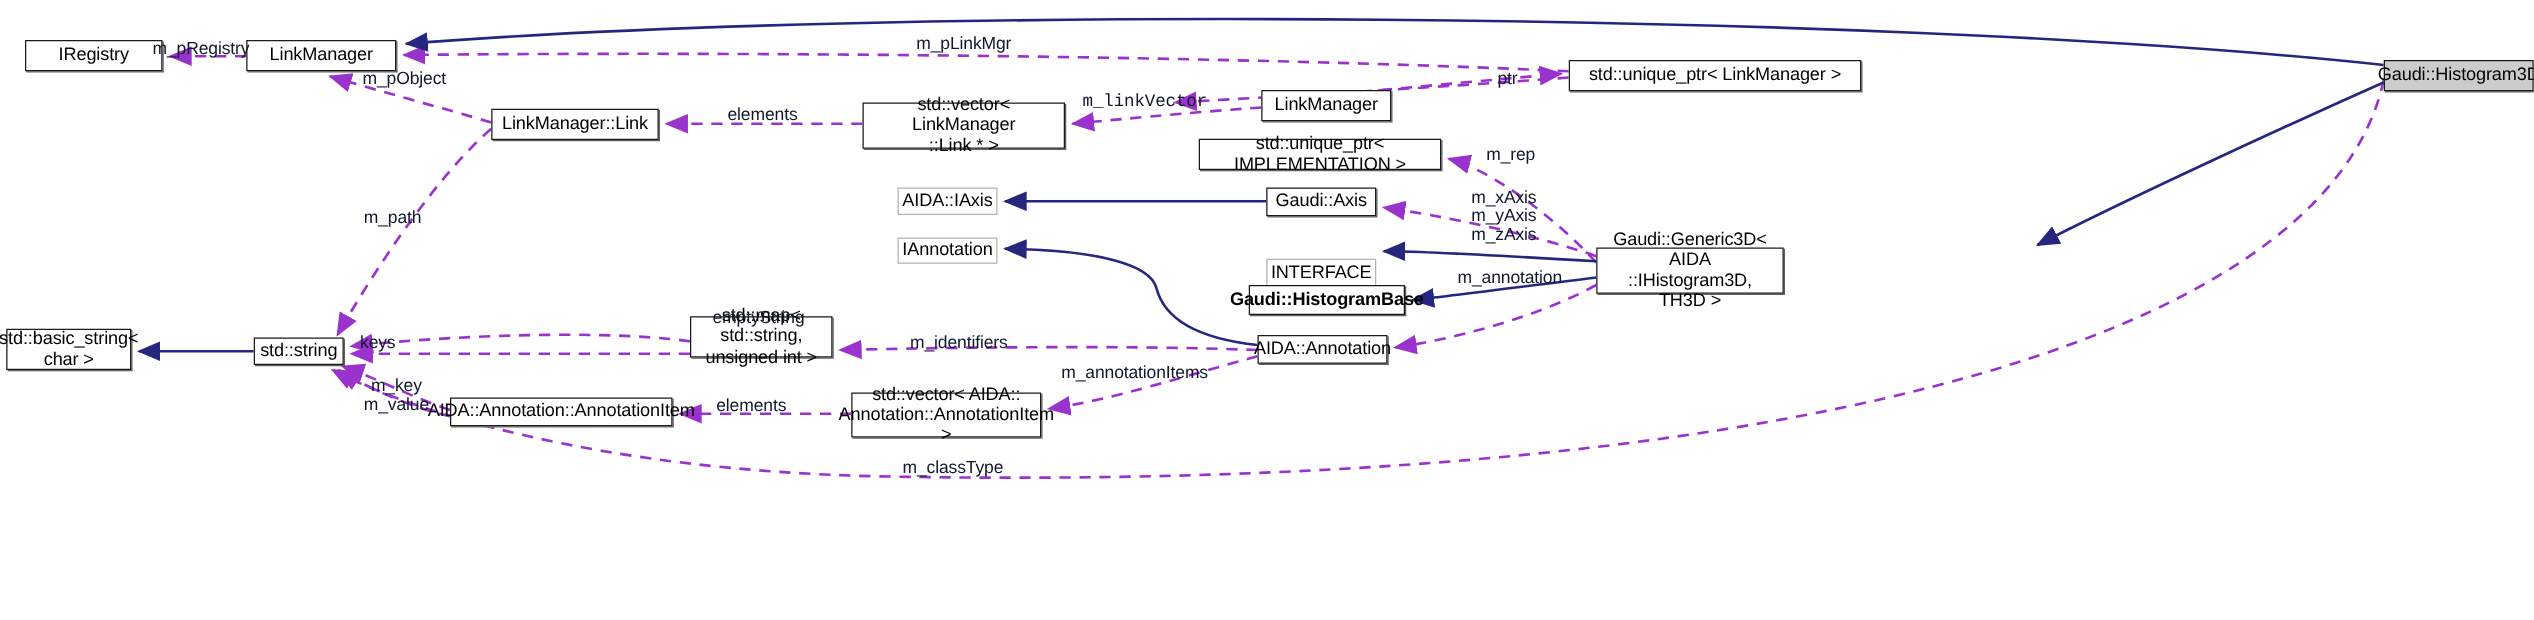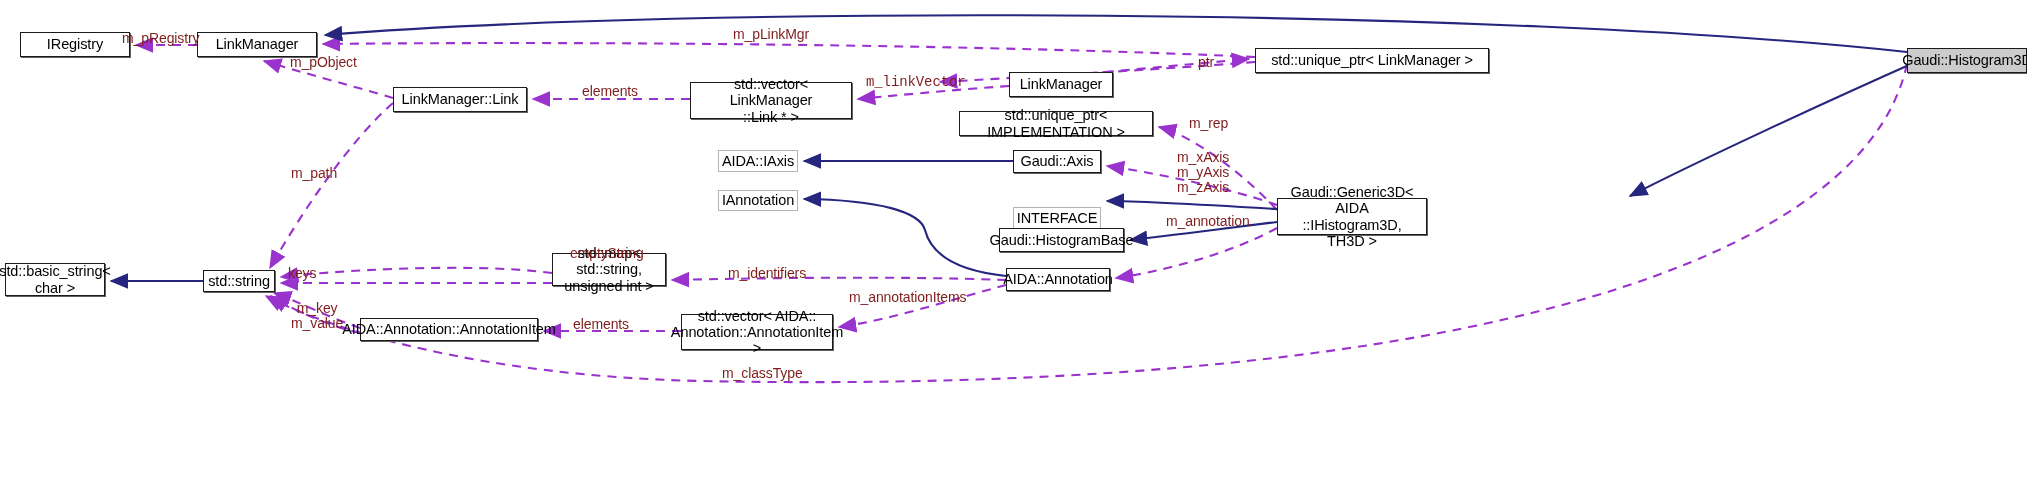--- a/index.html
+++ b/index.html
@@ -54,21 +54,21 @@
   .node.focus {
     background: #cccccc;
     border: 1px solid #1a1a1a;
     box-shadow: 1px 1px 0 0 #606060;
   }
   .edge-label {
     position: absolute;
     font-family: "Liberation Sans", "DejaVu Sans", sans-serif;
     font-size: 14px;
     line-height: 1.08;
-    color: #7f1d1d;
+    color: #0f172a;
     background: transparent;
     white-space: pre-line;
     text-align: center;
     letter-spacing: -0.1px;
   }
 </style>
 </head>
 <body>
 
 <div id="diagram">
@@ -137,21 +137,21 @@
 
   <div class="node strong" style="left:1013px; top:150px; width:88px; height:23px;">Gaudi::Axis</div>
 
   <div class="node faint" style="left:718px; top:190px; width:80px; height:21px;">IAnnotation</div>
 
   <div class="node faint" style="left:1013px; top:190px; width:88px; height:22px;margin-top:17px;">INTERFACE</div>
 
   <div class="node strong" style="left:1277px; top:198px; width:150px; height:37px;">Gaudi::Generic3D&lt; AIDA
 ::IHistogram3D, TH3D &gt;</div>
 
-  <div class="node strong" style="left:999px; top:228px; width:125px; height:24px;">Gaudi::HistogramBase</div>
+  <div class="node strong" style="left:999px; top:228px; width:125px; height:24px;font-weight:bold;">Gaudi::HistogramBase</div>
 
   <div class="node strong" style="left:5px; top:263px; width:100px; height:33px;">std::basic_string&lt;
 char &gt;</div>
 
   <div class="node strong" style="left:203px; top:270px; width:72px; height:22px;">std::string</div>
 
   <div class="node strong" style="left:552px; top:253px; width:114px; height:33px;">std::map&lt; std::string,
 unsigned int &gt;</div>
 
   <div class="node strong" style="left:1006px; top:268px; width:104px; height:23px;">AIDA::Annotation</div>

